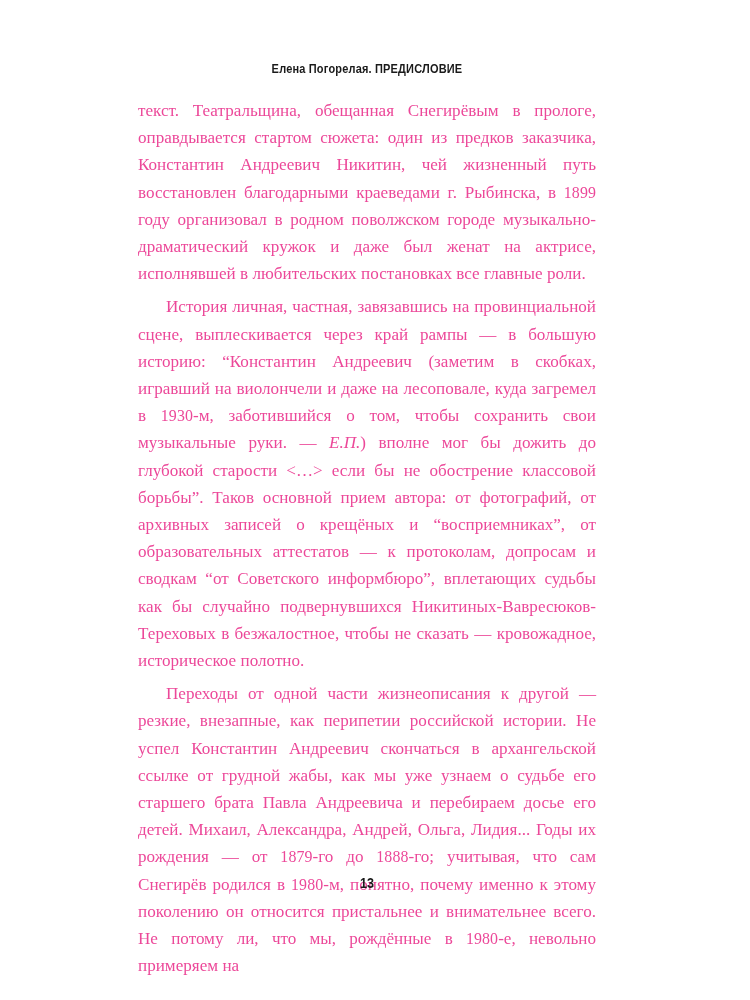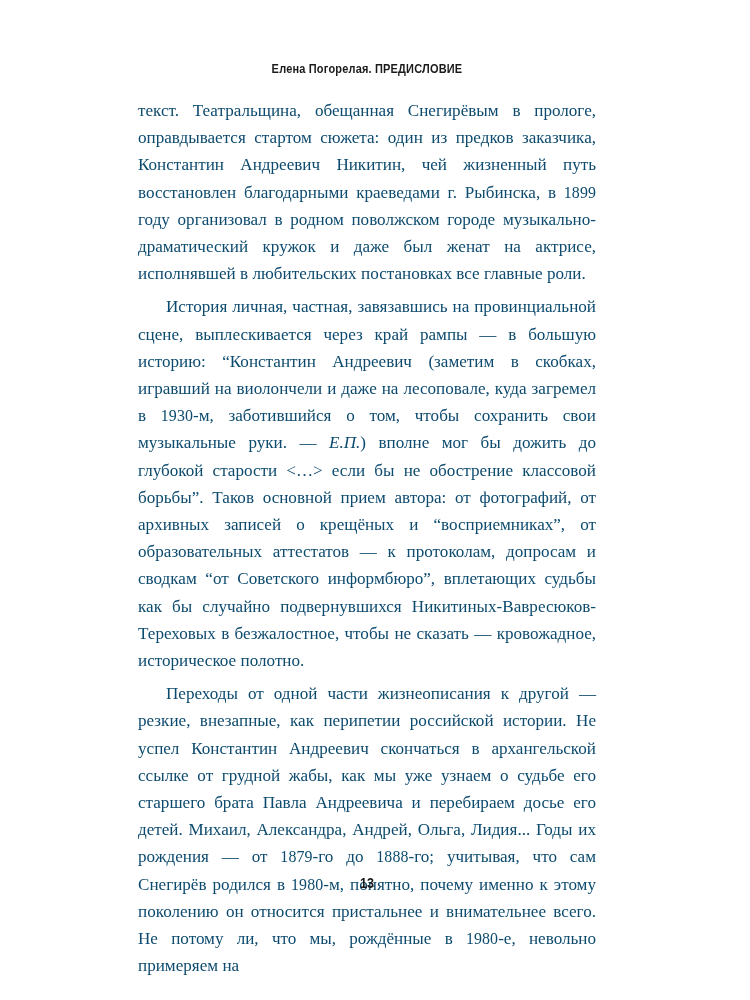--- a/index.html
+++ b/index.html
@@ -49,21 +49,21 @@
     width: 458px;
   }
 
   .para {
     margin: 0;
     text-align: justify;
     text-align-last: left;
     text-justify: inter-word;
     font-size: 17.1px;
     line-height: 27.2px;
-    color: #0c4a6e;
+    color: #ec4899;
     hyphens: manual;
     -webkit-hyphens: manual;
     word-spacing: 0.1px;
   }
 
   .para + .para {
     margin-top: 6px;
   }
 
   .para.indent {

